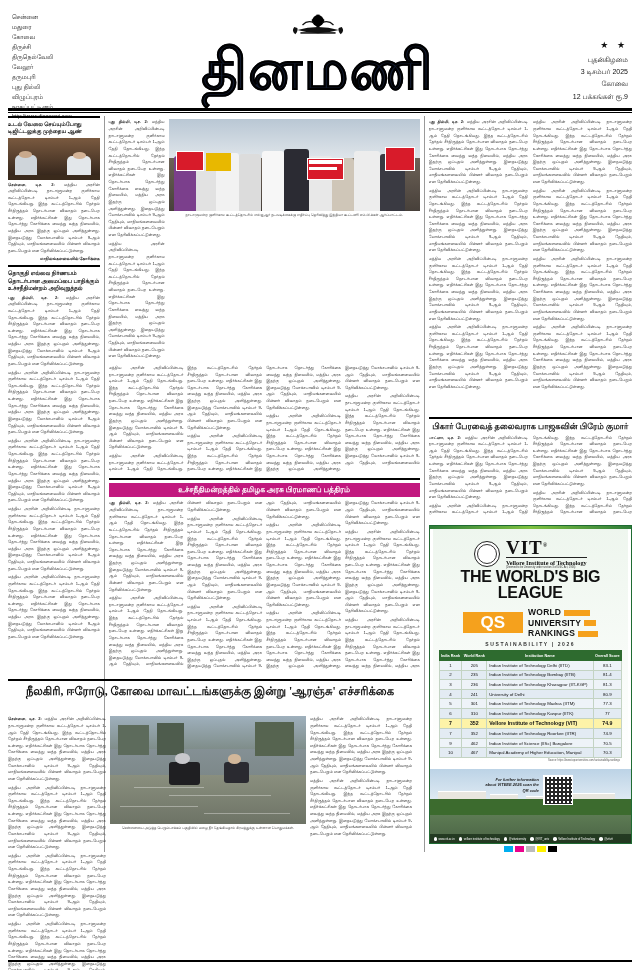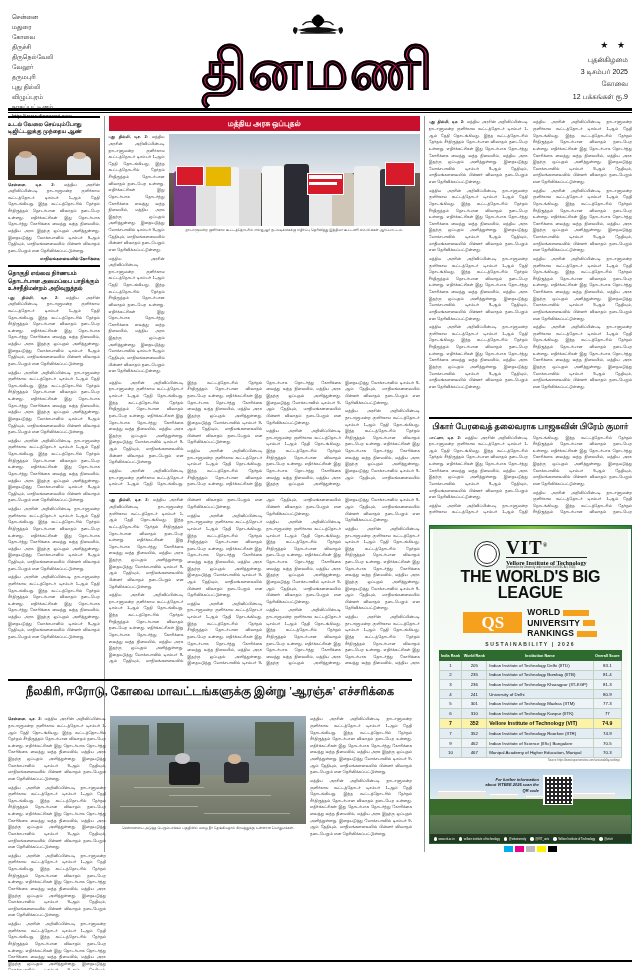--- a/index.html
+++ b/index.html
@@ -15,21 +15,21 @@
 
   
   .masthead { display: flex; align-items: flex-start; height: 100px; padding-top: 6px; }
   .mh-left { width: 110px; font-size: 6.2px; line-height: 1.62; color: #1a1a1a; padding-left: 4px; }
   .mh-left div { white-space: nowrap; }
   .mh-url { font-size: 5.6px; letter-spacing: -0.1px; }
   .mh-center { flex: 1; text-align: center; position: relative; }
   .crest { width: 62px; height: 30px; margin: 0 auto 1px; display: block; }
   .logo-tamil {
     font-size: 56px; font-weight: bold; line-height: 0.98;
-    letter-spacing: 1px; color: #be185d;
+    letter-spacing: 1px; color: #0f172a;
     font-family: "Liberation Serif", serif;
     -webkit-text-stroke: 0.4px #000;
   }
   .mh-right { width: 115px; text-align: right; font-size: 7px; line-height: 1.75; padding-right: 4px; padding-top: 26px; }
   .stars { font-size: 9px; letter-spacing: 3px; }
 
   .rule-thick { height: 2.5px; background: #000; margin: 2px 0 0 0; }
   .rule-thin { height: 0.8px; background: #000; margin: 1.2px 0 0 0; }
 
   
@@ -110,21 +110,21 @@
              letter-spacing:1px; line-height:0.95; }
   .vit-full { font-family:"Liberation Serif",serif; font-size:6.2px; font-weight:bold;
               border-top:0.7px solid #222; padding-top:1px; }
   .vit-approve { font-size:2.6px; color:#333; }
   .vit-hon { text-align:center; color:#1f6b33; font-weight:bold; font-size:12.5px;
              margin-top:4px; font-family:"Liberation Serif",serif; }
   .vit-big { text-align:center; font-weight:bold; font-size:16px; line-height:1.05;
              margin-top:0px; font-family:"Liberation Sans",sans-serif; letter-spacing:-0.3px; }
   .qs-row { display:flex; align-items:center; justify-content:center; gap:5px; margin-top:5px; }
   .qs-box { background:#f5a11d; color:#fff; font-weight:bold; font-size:17px;
-            padding:2px 18px; font-family:Liberation Serif, serif; line-height:1; }
+            padding:2px 18px; font-family:Liberation Sans, sans-serif; line-height:1; }
   .qs-lines div { font-weight:bold; font-size:8.5px; line-height:1.22; letter-spacing:0.2px; }
   .qs-bar { display:inline-block; height:6px; background:#f5a11d; vertical-align:middle;
             margin-left:3px; }
   .sust { text-align:center; font-size:5px; font-weight:bold; letter-spacing:1.6px;
           color:#333; margin-top:3px; }
 
   table.rank { width:100%; border-collapse:collapse; margin-top:3px; font-size:4.4px; }
   table.rank th { background:#2e6b2f; color:#fff; font-size:3.8px; font-weight:bold;
                   padding:2.4px 1px; border:0.4px solid #2e6b2f; }
   table.rank td { border:0.4px solid #c3d3c3; padding:1.8px 2px; background:#eef3f8; }
@@ -236,21 +236,20 @@
         <p><span>மத்திய அரசின் அறிவிப்பின்படி நாடாளுமன்ற குளிர்கால கூட்டத்தொடர் டிசம்பர் 1-ஆம் தேதி தொடங்கியது. இந்த கூட்டத்தொடரில் தேர்தல் சீர்திருத்தம் தொடர்பான விவாதம் நடைபெற உள்ளது. எதிர்க்கட்சிகள் இது தொடர்பாக தொடர்ந்து கோரிக்கை வைத்து வந்த நிலையில், மத்திய அரசு இதற்கு ஒப்புதல் அளித்துள்ளது. இதையடுத்து லோக்சபாவில் டிசம்பர் 9-ஆம் தேதியும், மாநிலங்களவையில் பின்னர் விவாதம் நடைபெறும் என தெரிவிக்கப்பட்டுள்ளது.</span></p>
         <p><span>மத்திய அரசின் அறிவிப்பின்படி நாடாளுமன்ற குளிர்கால கூட்டத்தொடர் டிசம்பர் 1-ஆம் தேதி தொடங்கியது. இந்த கூட்டத்தொடரில் தேர்தல் சீர்திருத்தம் தொடர்பான விவாதம் நடைபெற உள்ளது. எதிர்க்கட்சிகள் இது தொடர்பாக தொடர்ந்து கோரிக்கை வைத்து வந்த நிலையில், மத்திய அரசு இதற்கு ஒப்புதல் அளித்துள்ளது. இதையடுத்து லோக்சபாவில் டிசம்பர் 9-ஆம் தேதியும், மாநிலங்களவையில் பின்னர் விவாதம் நடைபெறும் என தெரிவிக்கப்பட்டுள்ளது.</span></p>
         <p><span>மத்திய அரசின் அறிவிப்பின்படி நாடாளுமன்ற குளிர்கால கூட்டத்தொடர் டிசம்பர் 1-ஆம் தேதி தொடங்கியது. இந்த கூட்டத்தொடரில் தேர்தல் சீர்திருத்தம் தொடர்பான விவாதம் நடைபெற உள்ளது. எதிர்க்கட்சிகள் இது தொடர்பாக தொடர்ந்து கோரிக்கை வைத்து வந்த நிலையில், மத்திய அரசு இதற்கு ஒப்புதல் அளித்துள்ளது. இதையடுத்து லோக்சபாவில் டிசம்பர் 9-ஆம் தேதியும், மாநிலங்களவையில் பின்னர் விவாதம் நடைபெறும் என தெரிவிக்கப்பட்டுள்ளது.</span></p>
         <p><span>மத்திய அரசின் அறிவிப்பின்படி நாடாளுமன்ற குளிர்கால கூட்டத்தொடர் டிசம்பர் 1-ஆம் தேதி தொடங்கியது. இந்த கூட்டத்தொடரில் தேர்தல் சீர்திருத்தம் தொடர்பான விவாதம் நடைபெற உள்ளது. எதிர்க்கட்சிகள் இது தொடர்பாக தொடர்ந்து கோரிக்கை வைத்து வந்த நிலையில், மத்திய அரசு இதற்கு ஒப்புதல் அளித்துள்ளது. இதையடுத்து லோக்சபாவில் டிசம்பர் 9-ஆம் தேதியும், மாநிலங்களவையில் பின்னர் விவாதம் நடைபெறும் என தெரிவிக்கப்பட்டுள்ளது.</span></p>
       </div>
     </div>
 
     <div class="vline"></div>
 
     <div class="col-mid">
-      <div class="banner red">மத்திய அரசு ஒப்புதல்</div>
 
       <div style="display:flex;gap:4px;margin-top:3px;">
         <div style="width:56px;">
           <div class="tx">
             <p><b>புது தில்லி, டிச. 2:</b> <span>மத்திய அரசின் அறிவிப்பின்படி நாடாளுமன்ற குளிர்கால கூட்டத்தொடர் டிசம்பர் 1-ஆம் தேதி தொடங்கியது. இந்த கூட்டத்தொடரில் தேர்தல் சீர்திருத்தம் தொடர்பான விவாதம் நடைபெற உள்ளது. எதிர்க்கட்சிகள் இது தொடர்பாக தொடர்ந்து கோரிக்கை வைத்து வந்த நிலையில், மத்திய அரசு இதற்கு ஒப்புதல் அளித்துள்ளது. இதையடுத்து லோக்சபாவில் டிசம்பர் 9-ஆம் தேதியும், மாநிலங்களவையில் பின்னர் விவாதம் நடைபெறும் என தெரிவிக்கப்பட்டுள்ளது.</span></p>
             <p><span>மத்திய அரசின் அறிவிப்பின்படி நாடாளுமன்ற குளிர்கால கூட்டத்தொடர் டிசம்பர் 1-ஆம் தேதி தொடங்கியது. இந்த கூட்டத்தொடரில் தேர்தல் சீர்திருத்தம் தொடர்பான விவாதம் நடைபெற உள்ளது. எதிர்க்கட்சிகள் இது தொடர்பாக தொடர்ந்து கோரிக்கை வைத்து வந்த நிலையில், மத்திய அரசு இதற்கு ஒப்புதல் அளித்துள்ளது. இதையடுத்து லோக்சபாவில் டிசம்பர் 9-ஆம் தேதியும், மாநிலங்களவையில் பின்னர் விவாதம் நடைபெறும் என தெரிவிக்கப்பட்டுள்ளது.</span></p>
           </div>
         </div>
         <div style="flex:1;">
           <div class="photo" style="height:92px">
@@ -282,20 +281,21 @@
       <div class="tx cols4" style="margin-top:3px;height:110px;overflow:hidden">
         <p><span>மத்திய அரசின் அறிவிப்பின்படி நாடாளுமன்ற குளிர்கால கூட்டத்தொடர் டிசம்பர் 1-ஆம் தேதி தொடங்கியது. இந்த கூட்டத்தொடரில் தேர்தல் சீர்திருத்தம் தொடர்பான விவாதம் நடைபெற உள்ளது. எதிர்க்கட்சிகள் இது தொடர்பாக தொடர்ந்து கோரிக்கை வைத்து வந்த நிலையில், மத்திய அரசு இதற்கு ஒப்புதல் அளித்துள்ளது. இதையடுத்து லோக்சபாவில் டிசம்பர் 9-ஆம் தேதியும், மாநிலங்களவையில் பின்னர் விவாதம் நடைபெறும் என தெரிவிக்கப்பட்டுள்ளது.</span></p>
         <p><span>மத்திய அரசின் அறிவிப்பின்படி நாடாளுமன்ற குளிர்கால கூட்டத்தொடர் டிசம்பர் 1-ஆம் தேதி தொடங்கியது. இந்த கூட்டத்தொடரில் தேர்தல் சீர்திருத்தம் தொடர்பான விவாதம் நடைபெற உள்ளது. எதிர்க்கட்சிகள் இது தொடர்பாக தொடர்ந்து கோரிக்கை வைத்து வந்த நிலையில், மத்திய அரசு இதற்கு ஒப்புதல் அளித்துள்ளது. இதையடுத்து லோக்சபாவில் டிசம்பர் 9-ஆம் தேதியும், மாநிலங்களவையில் பின்னர் விவாதம் நடைபெறும் என தெரிவிக்கப்பட்டுள்ளது.</span></p>
         <p><span>மத்திய அரசின் அறிவிப்பின்படி நாடாளுமன்ற குளிர்கால கூட்டத்தொடர் டிசம்பர் 1-ஆம் தேதி தொடங்கியது. இந்த கூட்டத்தொடரில் தேர்தல் சீர்திருத்தம் தொடர்பான விவாதம் நடைபெற உள்ளது. எதிர்க்கட்சிகள் இது தொடர்பாக தொடர்ந்து கோரிக்கை வைத்து வந்த நிலையில், மத்திய அரசு இதற்கு ஒப்புதல் அளித்துள்ளது. இதையடுத்து லோக்சபாவில் டிசம்பர் 9-ஆம் தேதியும், மாநிலங்களவையில் பின்னர் விவாதம் நடைபெறும் என தெரிவிக்கப்பட்டுள்ளது.</span></p>
         <p><span>மத்திய அரசின் அறிவிப்பின்படி நாடாளுமன்ற குளிர்கால கூட்டத்தொடர் டிசம்பர் 1-ஆம் தேதி தொடங்கியது. இந்த கூட்டத்தொடரில் தேர்தல் சீர்திருத்தம் தொடர்பான விவாதம் நடைபெற உள்ளது. எதிர்க்கட்சிகள் இது தொடர்பாக தொடர்ந்து கோரிக்கை வைத்து வந்த நிலையில், மத்திய அரசு இதற்கு ஒப்புதல் அளித்துள்ளது. இதையடுத்து லோக்சபாவில் டிசம்பர் 9-ஆம் தேதியும், மாநிலங்களவையில் பின்னர் விவாதம் நடைபெறும் என தெரிவிக்கப்பட்டுள்ளது.</span></p>
         <p><span>மத்திய அரசின் அறிவிப்பின்படி நாடாளுமன்ற குளிர்கால கூட்டத்தொடர் டிசம்பர் 1-ஆம் தேதி தொடங்கியது. இந்த கூட்டத்தொடரில் தேர்தல் சீர்திருத்தம் தொடர்பான விவாதம் நடைபெற உள்ளது. எதிர்க்கட்சிகள் இது தொடர்பாக தொடர்ந்து கோரிக்கை வைத்து வந்த நிலையில், மத்திய அரசு இதற்கு ஒப்புதல் அளித்துள்ளது. இதையடுத்து லோக்சபாவில் டிசம்பர் 9-ஆம் தேதியும், மாநிலங்களவையில் பின்னர் விவாதம் நடைபெறும் என தெரிவிக்கப்பட்டுள்ளது.</span></p>
 
       </div>
 
       <div class="hr-blk"></div>
+      <div class="banner magenta">உச்சநீதிமன்றத்தில் தமிழக அரசு பிரமாணப் பத்திரம்</div>
       <div class="tx cols4" style="margin-top:3px;height:172px;overflow:hidden">
         <p><b>புது தில்லி, டிச. 2:</b> <span>மத்திய அரசின் அறிவிப்பின்படி நாடாளுமன்ற குளிர்கால கூட்டத்தொடர் டிசம்பர் 1-ஆம் தேதி தொடங்கியது. இந்த கூட்டத்தொடரில் தேர்தல் சீர்திருத்தம் தொடர்பான விவாதம் நடைபெற உள்ளது. எதிர்க்கட்சிகள் இது தொடர்பாக தொடர்ந்து கோரிக்கை வைத்து வந்த நிலையில், மத்திய அரசு இதற்கு ஒப்புதல் அளித்துள்ளது. இதையடுத்து லோக்சபாவில் டிசம்பர் 9-ஆம் தேதியும், மாநிலங்களவையில் பின்னர் விவாதம் நடைபெறும் என தெரிவிக்கப்பட்டுள்ளது.</span></p>
         <p><span>மத்திய அரசின் அறிவிப்பின்படி நாடாளுமன்ற குளிர்கால கூட்டத்தொடர் டிசம்பர் 1-ஆம் தேதி தொடங்கியது. இந்த கூட்டத்தொடரில் தேர்தல் சீர்திருத்தம் தொடர்பான விவாதம் நடைபெற உள்ளது. எதிர்க்கட்சிகள் இது தொடர்பாக தொடர்ந்து கோரிக்கை வைத்து வந்த நிலையில், மத்திய அரசு இதற்கு ஒப்புதல் அளித்துள்ளது. இதையடுத்து லோக்சபாவில் டிசம்பர் 9-ஆம் தேதியும், மாநிலங்களவையில் பின்னர் விவாதம் நடைபெறும் என தெரிவிக்கப்பட்டுள்ளது.</span></p>
         <p><span>மத்திய அரசின் அறிவிப்பின்படி நாடாளுமன்ற குளிர்கால கூட்டத்தொடர் டிசம்பர் 1-ஆம் தேதி தொடங்கியது. இந்த கூட்டத்தொடரில் தேர்தல் சீர்திருத்தம் தொடர்பான விவாதம் நடைபெற உள்ளது. எதிர்க்கட்சிகள் இது தொடர்பாக தொடர்ந்து கோரிக்கை வைத்து வந்த நிலையில், மத்திய அரசு இதற்கு ஒப்புதல் அளித்துள்ளது. இதையடுத்து லோக்சபாவில் டிசம்பர் 9-ஆம் தேதியும், மாநிலங்களவையில் பின்னர் விவாதம் நடைபெறும் என தெரிவிக்கப்பட்டுள்ளது.</span></p>
         <p><span>மத்திய அரசின் அறிவிப்பின்படி நாடாளுமன்ற குளிர்கால கூட்டத்தொடர் டிசம்பர் 1-ஆம் தேதி தொடங்கியது. இந்த கூட்டத்தொடரில் தேர்தல் சீர்திருத்தம் தொடர்பான விவாதம் நடைபெற உள்ளது. எதிர்க்கட்சிகள் இது தொடர்பாக தொடர்ந்து கோரிக்கை வைத்து வந்த நிலையில், மத்திய அரசு இதற்கு ஒப்புதல் அளித்துள்ளது. இதையடுத்து லோக்சபாவில் டிசம்பர் 9-ஆம் தேதியும், மாநிலங்களவையில் பின்னர் விவாதம் நடைபெறும் என தெரிவிக்கப்பட்டுள்ளது.</span></p>
         <p><span>மத்திய அரசின் அறிவிப்பின்படி நாடாளுமன்ற குளிர்கால கூட்டத்தொடர் டிசம்பர் 1-ஆம் தேதி தொடங்கியது. இந்த கூட்டத்தொடரில் தேர்தல் சீர்திருத்தம் தொடர்பான விவாதம் நடைபெற உள்ளது. எதிர்க்கட்சிகள் இது தொடர்பாக தொடர்ந்து கோரிக்கை வைத்து வந்த நிலையில், மத்திய அரசு இதற்கு ஒப்புதல் அளித்துள்ளது. இதையடுத்து லோக்சபாவில் டிசம்பர் 9-ஆம் தேதியும், மாநிலங்களவையில் பின்னர் விவாதம் நடைபெறும் என தெரிவிக்கப்பட்டுள்ளது.</span></p>
         <p><span>மத்திய அரசின் அறிவிப்பின்படி நாடாளுமன்ற குளிர்கால கூட்டத்தொடர் டிசம்பர் 1-ஆம் தேதி தொடங்கியது. இந்த கூட்டத்தொடரில் தேர்தல் சீர்திருத்தம் தொடர்பான விவாதம் நடைபெற உள்ளது. எதிர்க்கட்சிகள் இது தொடர்பாக தொடர்ந்து கோரிக்கை வைத்து வந்த நிலையில், மத்திய அரசு இதற்கு ஒப்புதல் அளித்துள்ளது. இதையடுத்து லோக்சபாவில் டிசம்பர் 9-ஆம் தேதியும், மாநிலங்களவையில் பின்னர் விவாதம் நடைபெறும் என தெரிவிக்கப்பட்டுள்ளது.</span></p>
         <p><span>மத்திய அரசின் அறிவிப்பின்படி நாடாளுமன்ற குளிர்கால கூட்டத்தொடர் டிசம்பர் 1-ஆம் தேதி தொடங்கியது. இந்த கூட்டத்தொடரில் தேர்தல் சீர்திருத்தம் தொடர்பான விவாதம் நடைபெற உள்ளது. எதிர்க்கட்சிகள் இது தொடர்பாக தொடர்ந்து கோரிக்கை வைத்து வந்த நிலையில், மத்திய அரசு இதற்கு ஒப்புதல் அளித்துள்ளது. இதையடுத்து லோக்சபாவில் டிசம்பர் 9-ஆம் தேதியும், மாநிலங்களவையில் பின்னர் விவாதம் நடைபெறும் என தெரிவிக்கப்பட்டுள்ளது.</span></p>
         <p><span>மத்திய அரசின் அறிவிப்பின்படி நாடாளுமன்ற குளிர்கால கூட்டத்தொடர் டிசம்பர் 1-ஆம் தேதி தொடங்கியது. இந்த கூட்டத்தொடரில் தேர்தல் சீர்திருத்தம் தொடர்பான விவாதம் நடைபெற உள்ளது. எதிர்க்கட்சிகள் இது தொடர்பாக தொடர்ந்து கோரிக்கை வைத்து வந்த நிலையில், மத்திய அரசு இதற்கு ஒப்புதல் அளித்துள்ளது. இதையடுத்து லோக்சபாவில் டிசம்பர் 9-ஆம் தேதியும், மாநிலங்களவையில் பின்னர் விவாதம் நடைபெறும் என தெரிவிக்கப்பட்டுள்ளது.</span></p>
       </div>

